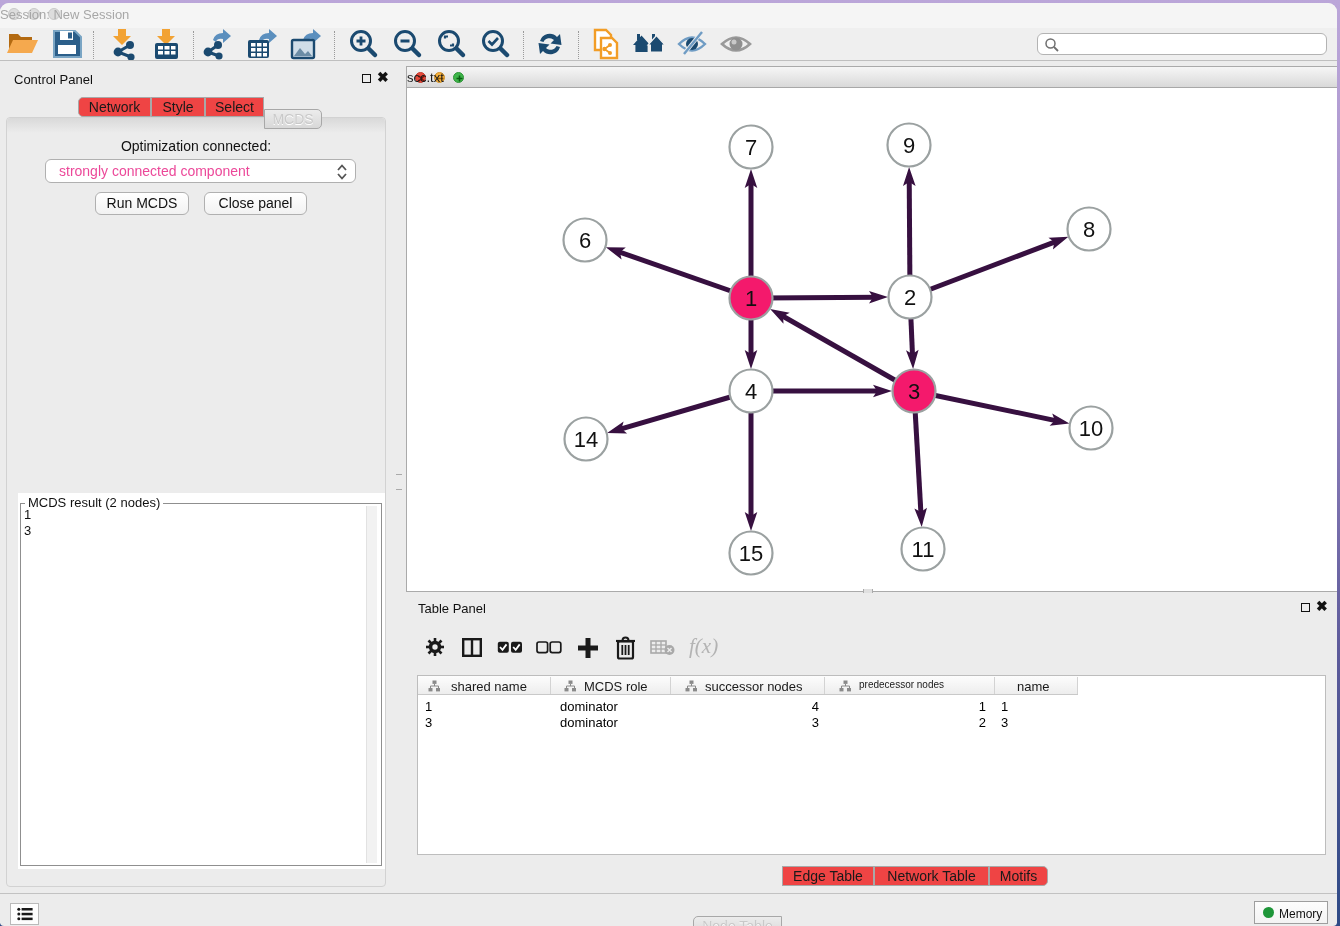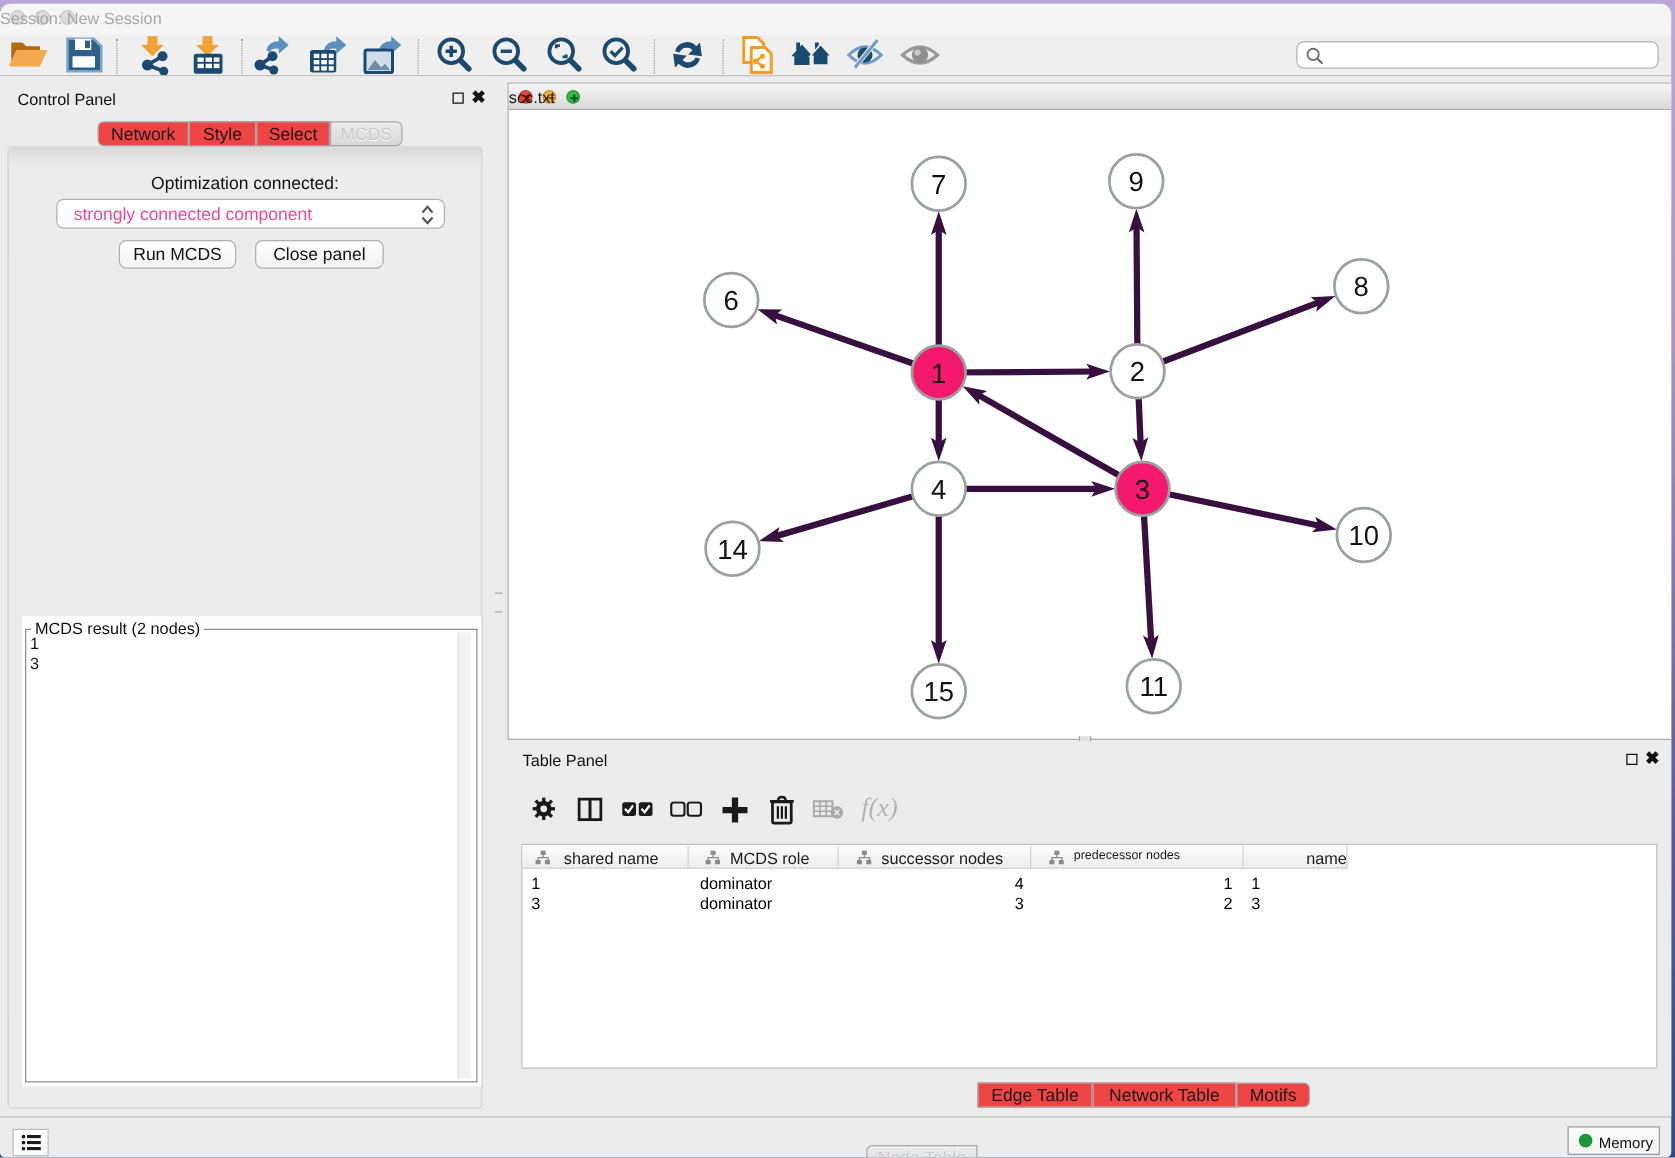--- a/index.html
+++ b/index.html
@@ -181,21 +181,21 @@
   </div>
 
   <div class="cpanel" id="cpanel">
     <div class="phead" style="position:absolute;left:14px;top:11px;">Control Panel</div>
     <div class="float-ic" style="position:absolute;left:362px;top:13px;"></div>
     <div class="close-ic" style="position:absolute;left:377px;top:8px;">✖</div>
 
     <div class="tabbtn" style="left:78px;top:36px;width:73px;border-radius:5px 0 0 5px;">Network</div>
     <div class="tabbtn" style="left:151px;top:36px;width:54px;">Style</div>
     <div class="tabbtn" style="left:205px;top:36px;width:59px;">Select</div>
-    <div class="tabbtn" style="left:264px;top:36px;width:58px;border-radius:0 5px 5px 0;background:linear-gradient(#ececec,#d8d8d8);color:#c9c9c9;text-shadow:0 1px 0 #fff;">MCDS</div>
+    <div class="tabbtn" style="left:264px;top:48px;width:58px;border-radius:0 5px 5px 0;background:linear-gradient(#ececec,#d8d8d8);color:#c9c9c9;text-shadow:0 1px 0 #fff;">MCDS</div>
 
     <div class="cbody">
       <div style="position:absolute;left:0;top:0;width:100%;height:15px;background:linear-gradient(#d9d9d9,#ececec);border-radius:4px 4px 0 0;"></div>
       <div style="position:absolute;left:0;top:0;width:100%;text-align:center;top:20px;font-size:14px;color:#111;">Optimization connected:</div>
       <div style="position:absolute;left:38px;top:41px;width:311px;height:24px;background:#fff;border:1px solid #b0b0b0;border-radius:6px;">
         <span style="position:absolute;left:13px;top:3px;font-size:14px;color:#ec4899;">strongly connected component</span>
         <svg width="12" height="16" viewBox="0 0 12 16" style="position:absolute;right:7px;top:4px;">
           <path d="M2 6 L6 1.5 L10 6" fill="none" stroke="#555" stroke-width="1.8"></path>
           <path d="M2 10 L6 14.5 L10 10" fill="none" stroke="#555" stroke-width="1.8"></path>
         </svg>
@@ -357,21 +357,21 @@
       <div style="position:absolute;left:0;top:0;width:660px;height:19px;background:linear-gradient(#fdfdfd,#ededed);border-bottom:1px solid #c9c9c9;"></div>
       <div style="position:absolute;left:132px;top:1px;height:17px;border-left:1px solid #d3d3d3;"></div>
       <div style="position:absolute;left:252px;top:1px;height:17px;border-left:1px solid #d3d3d3;"></div>
       <div style="position:absolute;left:406px;top:1px;height:17px;border-left:1px solid #d3d3d3;"></div>
       <div style="position:absolute;left:576px;top:1px;height:17px;border-left:1px solid #d3d3d3;"></div>
       <div style="position:absolute;left:659px;top:1px;height:17px;border-left:1px solid #d3d3d3;"></div>
       <div class="hlabel" style="position:absolute;left:33px;top:3px;font-size:13px;">shared name</div>
       <div class="hlabel" style="position:absolute;left:166px;top:3px;font-size:13px;">MCDS role</div>
       <div class="hlabel" style="position:absolute;left:287px;top:3px;font-size:13px;">successor nodes</div>
       <div class="hlabel" style="position:absolute;left:441px;top:3px;font-size:10px;">predecessor nodes</div>
-      <div class="hlabel" style="position:absolute;left:599px;top:3px;font-size:13px;margin-left:28px;">name</div>
+      <div class="hlabel" style="position:absolute;left:599px;top:3px;font-size:13px;">name</div>
       <svg class="treeic" style="position:absolute;left:10px;top:4px;" width="13" height="12" viewBox="0 0 13 12">
           <rect x="4.5" y="0.5" width="4" height="3.4" fill="#8a8a8a"></rect>
           <rect x="0.5" y="8" width="4" height="3.4" fill="#8a8a8a"></rect>
           <rect x="8" y="8" width="4" height="3.4" fill="#8a8a8a"></rect>
           <path d="M6.5 4 v2 M2.5 8 v-2 h8 v2" stroke="#8a8a8a" stroke-width="1" fill="none"></path>
         </svg>
       <svg class="treeic" style="position:absolute;left:146px;top:4px;" width="13" height="12" viewBox="0 0 13 12">
           <rect x="4.5" y="0.5" width="4" height="3.4" fill="#8a8a8a"></rect>
           <rect x="0.5" y="8" width="4" height="3.4" fill="#8a8a8a"></rect>
           <rect x="8" y="8" width="4" height="3.4" fill="#8a8a8a"></rect>

